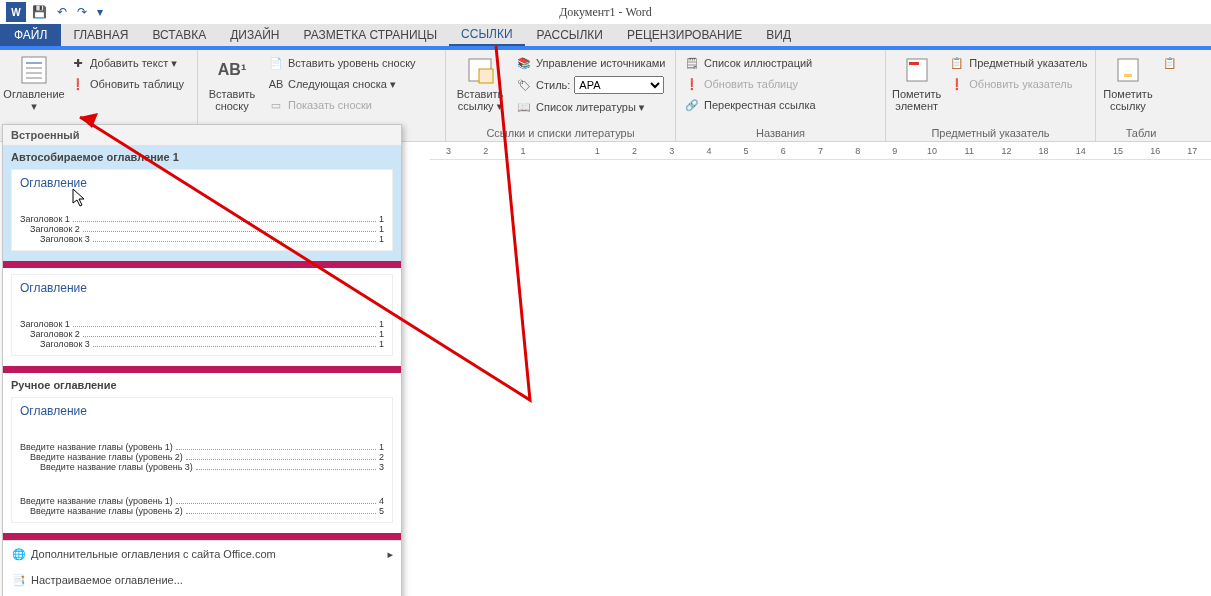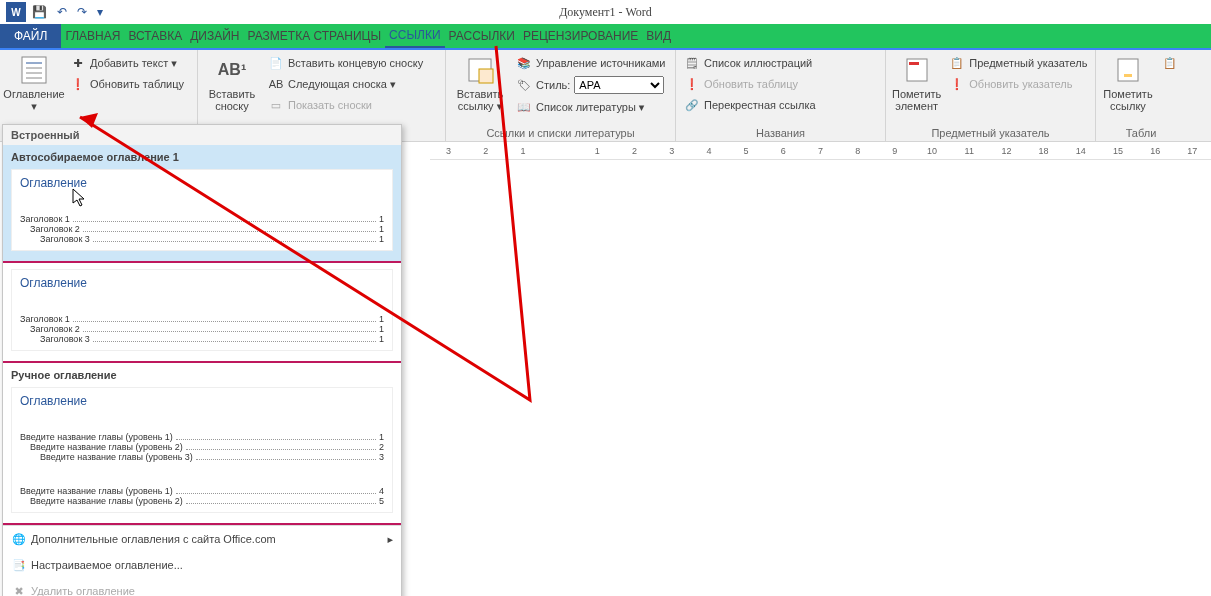--- a/index.html
+++ b/index.html
@@ -4,22 +4,22 @@
 <style>
 * { margin: 0; padding: 0; box-sizing: border-box; font-family: "Segoe UI", Tahoma, sans-serif; }
 body { background: #fff; width: 1211px; height: 596px; overflow: hidden; position: relative; font-size: 12px; color: #444; }
 
 .titlebar { height: 24px; background: #fff; display: flex; align-items: center; border-bottom: 0; }
 .wicon { width: 20px; height: 20px; margin: 2px 6px; background: #2b579a; color: #fff; display: flex; align-items: center; justify-content: center; font-size: 10px; font-weight: bold; }
 .qat { display: flex; gap: 10px; align-items: center; }
 .qat span { color: #2b579a; cursor: pointer; }
 .doc-title { position: absolute; left: 50%; transform: translateX(-50%); font-size: 12px; color: #444; font-family: Liberation Serif, serif; }
 
-.tabs { height: 26px; background: #22c55e; display: flex; align-items: stretch; border-bottom: 2px solid #3b82f6; }
-.tab { padding: 0 4px; font-size: 12px; color: #444; display: flex; align-items: center; cursor: pointer; text-transform: none; }
+.tabs { height: 26px; background: #e5e5e5; display: flex; align-items: stretch; border-bottom: 4px solid #3b82f6; }
+.tab { padding: 0 12px; font-size: 12px; color: #444; display: flex; align-items: center; cursor: pointer; text-transform: none; }
 .tab.file { background: #2b579a; color: #fff; padding: 0 14px; }
 .tab.active { color: #2b579a; border-bottom: 2px solid #2b579a; }
 
 .ribbon { height: 92px; background: #f1f1f1; border-bottom: 1px solid #d4d4d4; display: flex; position: relative; }
 .group { border-right: 1px solid #d4d4d4; padding: 2px 6px 0 6px; display: flex; flex-direction: column; justify-content: space-between; }
 .group-body { display: flex; gap: 6px; align-items: flex-start; }
 .group-label { text-align: center; font-size: 11px; color: #666; padding: 2px 0; }
 .bigbtn { display: flex; flex-direction: column; align-items: center; width: 56px; cursor: pointer; padding-top: 2px; }
 .bigbtn .ico { width: 32px; height: 32px; display: flex; align-items: center; justify-content: center; }
 .bigbtn .lbl { font-size: 11px; text-align: center; line-height: 12px; margin-top: 2px; }
@@ -31,21 +31,21 @@
 
 .ruler { height: 18px; background: #fff; border-bottom: 1px solid #e0e0e0; position: relative; margin-left: 430px; overflow: hidden; font-size: 9px; color: #666; }
 .ruler-inner { position: absolute; top: 0; left: 0; right: 0; height: 100%; display: flex; }
 .rtick { display: flex; align-items: center; justify-content: center; height: 100%; }
 
 .page-area { position: absolute; left: 430px; right: 0; top: 160px; bottom: 0; background: #fff; }
 
 
 .toc-dropdown { position: absolute; left: 2px; top: 124px; width: 400px; background: #fff; border: 1px solid #c6c6c6; box-shadow: 2px 2px 6px rgba(0,0,0,0.25); z-index: 50; }
 .toc-section-hdr { background: #f3f3f3; padding: 4px 8px; font-size: 11px; font-weight: bold; color: #555; }
-.toc-item { padding: 6px 8px 10px 8px; border-bottom: 2px solid #be185d; cursor: pointer; }
+.toc-item { padding: 6px 8px 10px 8px; border-bottom: 7px solid #be185d; cursor: pointer; }
 .toc-item.sel { background: #cde6f7; }
 .toc-item-title { font-size: 11px; font-weight: 600; color: #444; margin-bottom: 6px; }
 .toc-preview { background: #fff; border: 1px solid #eee; padding: 6px 8px; font-size: 10px; }
 .toc-preview .h { color: #2b579a; font-size: 12px; margin-bottom: 3px; }
 .toc-row { display: flex; justify-content: space-between; font-size: 9px; color: #333; }
 .toc-row .dots { flex: 1; border-bottom: 1px dotted #999; margin: 0 3px 2px 3px; }
 .toc-row.i1 { padding-left: 0; margin-top: 24px; }
 .toc-row.i2 { padding-left: 10px; }
 .toc-row.i3 { padding-left: 20px; }
 .toc-footer { border-top: 1px solid #ddd; }
@@ -115,21 +115,21 @@
 
   <div class="group" style="width:248px">
     <div class="group-body">
       <div class="bigbtn">
         <div class="ico" style="font-size:16px;font-weight:bold;color:#555">AB¹</div>
         <div class="lbl">Вставить сноску</div>
       </div>
       <div class="smallbtns">
         <div class="smallbtn">
             <span class="ico">📄</span>
-            <span>Вставить концевую сноску</span>
+            <span>Вставить уровень сноску</span>
           </div>
         <div class="smallbtn">
             <span class="ico">AB</span>
             <span>Следующая сноска ▾</span>
           </div>
         <div class="smallbtn" style="color:#aaa">
             <span class="ico">▭</span>
             <span>Показать сноски</span>
           </div>
       </div>

